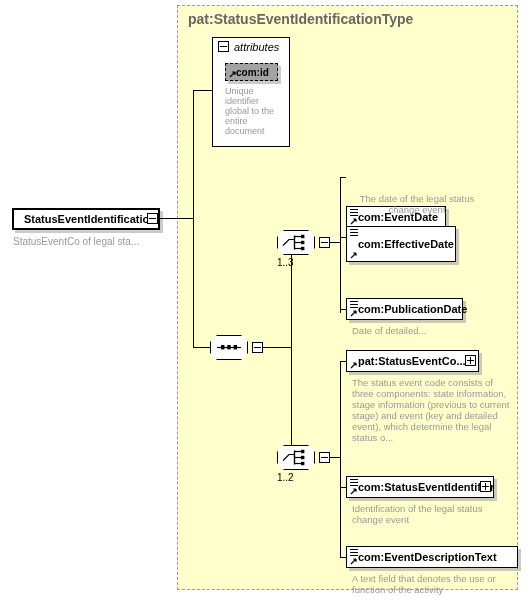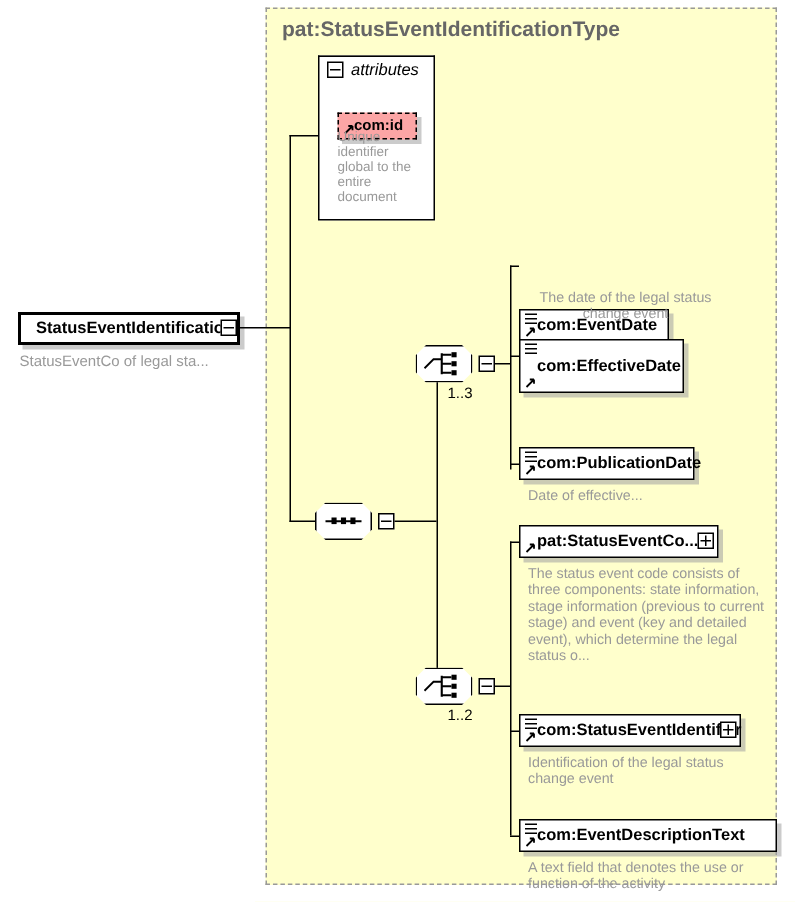--- a/index.html
+++ b/index.html
@@ -179,24 +179,24 @@
     position: absolute;
     left: 21px;
     top: 3px;
     font-size: 11px;
     font-style: italic;
     color: #000000;
   }
   .attr-item {
     position: absolute;
     left: 225px;
-    top: 75px;
+    top: 63px;
     width: 53px;
     height: 18px;
-    background: #fca5a5;
+    background: #a3a3a3;
     border: 1px dashed #000000;
     box-sizing: border-box;
     box-shadow: 3px 3px 0 0 rgba(160,160,160,0.55);
   }
   .attr-item .label {
     position: absolute;
     left: 10px;
     top: 50%;
     transform: translateY(-50%);
     font-size: 10px;
@@ -233,21 +233,21 @@
   .compositor svg { position: absolute; left: 0; top: 0; }
   .compositor .comp-toggle {
     position: absolute;
     left: 42px;
     top: 7px;
   }
   .card {
     position: absolute;
     font-size: 10px;
     color: #000000;
-    text-align: right;
+    text-align: left;
     width: 38px;
     white-space: nowrap;
   }
 
   
   .elem-desc {
     position: absolute;
     font-size: 9.5px;
     color: #999999;
     line-height: 11px;
@@ -366,21 +366,21 @@
         <i></i>
         <i></i>
       </span>
     <span class="arrow-glyph">
       <svg width="8" height="8" viewBox="0 0 8 8">
           <path d="M1 7 L6 2 M6 2 L3.2 2 M6 2 L6 4.8" stroke="#000" stroke-width="1.2" fill="none"></path>
         </svg>
     </span>
     <span class="label">com:PublicationDate</span>
   </div>
-  <div class="elem-desc" style="left:352px; top:325px; width:150px;">Date of effective...</div>
+  <div class="elem-desc" style="left:352px; top:325px; width:150px;">Date of detailed...</div>
 
   <div class="compositor" style="left:277px; top:445px;">
     <div class="oct"></div>
     <svg width="38" height="25">
       <path d="M6 15.5 L12 9.5 L17.5 9.5" stroke="#000" stroke-width="1.2" fill="none"></path>
       <line x1="17.5" y1="5.5" x2="17.5" y2="19.5" stroke="#000" stroke-width="1.4"></line>
       <line x1="17.5" y1="6.5" x2="24" y2="6.5" stroke="#000" stroke-width="1.2"></line>
       <line x1="17.5" y1="12.5" x2="24" y2="12.5" stroke="#000" stroke-width="1.2"></line>
       <line x1="17.5" y1="18.5" x2="24" y2="18.5" stroke="#000" stroke-width="1.2"></line>
       <rect x="24" y="4.8" width="3.4" height="3.4" fill="#000"></rect>

